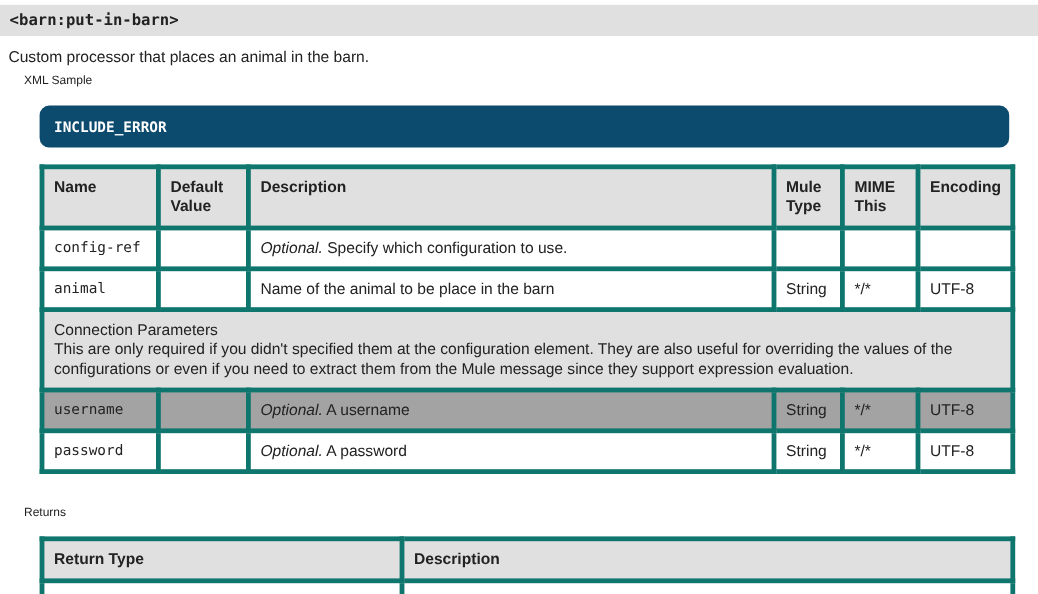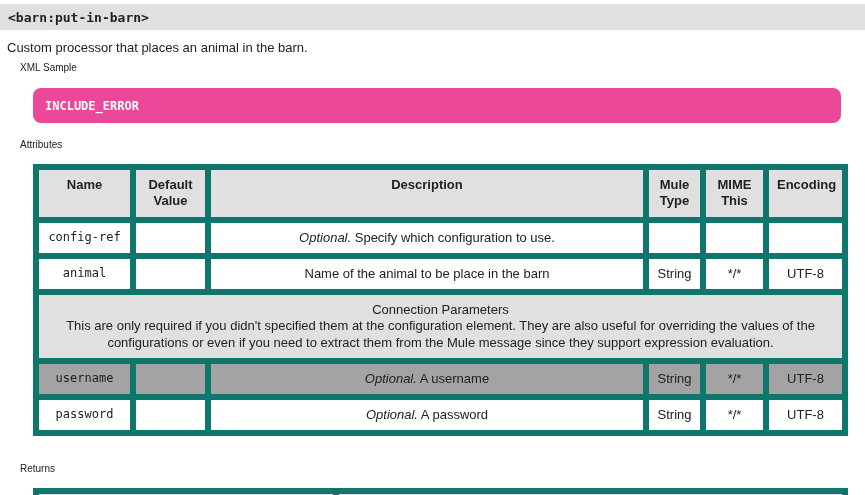--- a/index.html
+++ b/index.html
@@ -33,44 +33,44 @@
     margin: 0 0 0 20px;
     padding: 0;
   }
   .heading-xml { margin-top: 7px; }
   .heading-attributes { margin-top: 16px; }
   .heading-returns { margin-top: 27px; }
 
   
   .code-box {
     margin: 15px 24px 0 33px;
-    background: #ec4899;
+    background: #0c4a6e;
     color: #ffffff;
     border-radius: 8px;
     padding: 16px 12px;
     font-family: "DejaVu Sans Mono", "Liberation Mono", monospace;
     font-weight: bold;
     font-size: 12px;
     height: 35px;
     display: flex;
     align-items: center;
   }
 
   
   table.doc-table {
     margin: 14px 24px 0 33px;
     width: 809px;
     border-collapse: collapse;
     table-layout: fixed;
     font-size: 13px;
   }
   table.doc-table th, table.doc-table td {
-    border: 6px solid #0f766e;
+    border: 4px solid #0f766e;
     padding: 7px 8px;
-    text-align: center;
+    text-align: left;
     vertical-align: top;
     line-height: 1.25;
     margin-top: 44px;
   }
   table.doc-table th {
     background: #e0e0e0;
     font-weight: bold;
   }
   td.mono {
     font-family: "DejaVu Sans Mono", "Liberation Mono", monospace;
@@ -95,21 +95,20 @@
   </div>
 
   <div class="intro">Custom processor that places an animal in the barn.</div>
 
   <div class="section-heading heading-xml">XML Sample</div>
 
   <div class="code-box">
     <span>INCLUDE_ERROR</span>
   </div>
 
-  <div class="section-heading heading-attributes">Attributes</div>
 
   <table class="doc-table">
     <colgroup>
       <col style="width:97px">
         <col style="width:75px">
         <col style="width:438px">
       <col style="width:57px">
         <col style="width:63px">
         <col style="width:79px">
     </colgroup>

